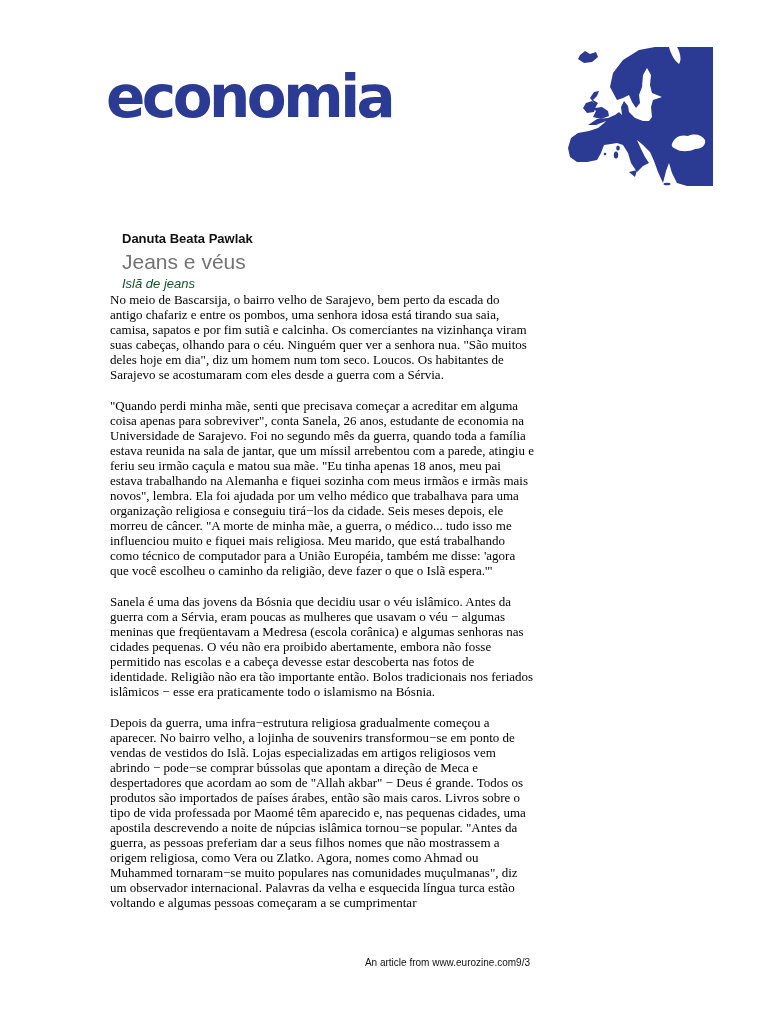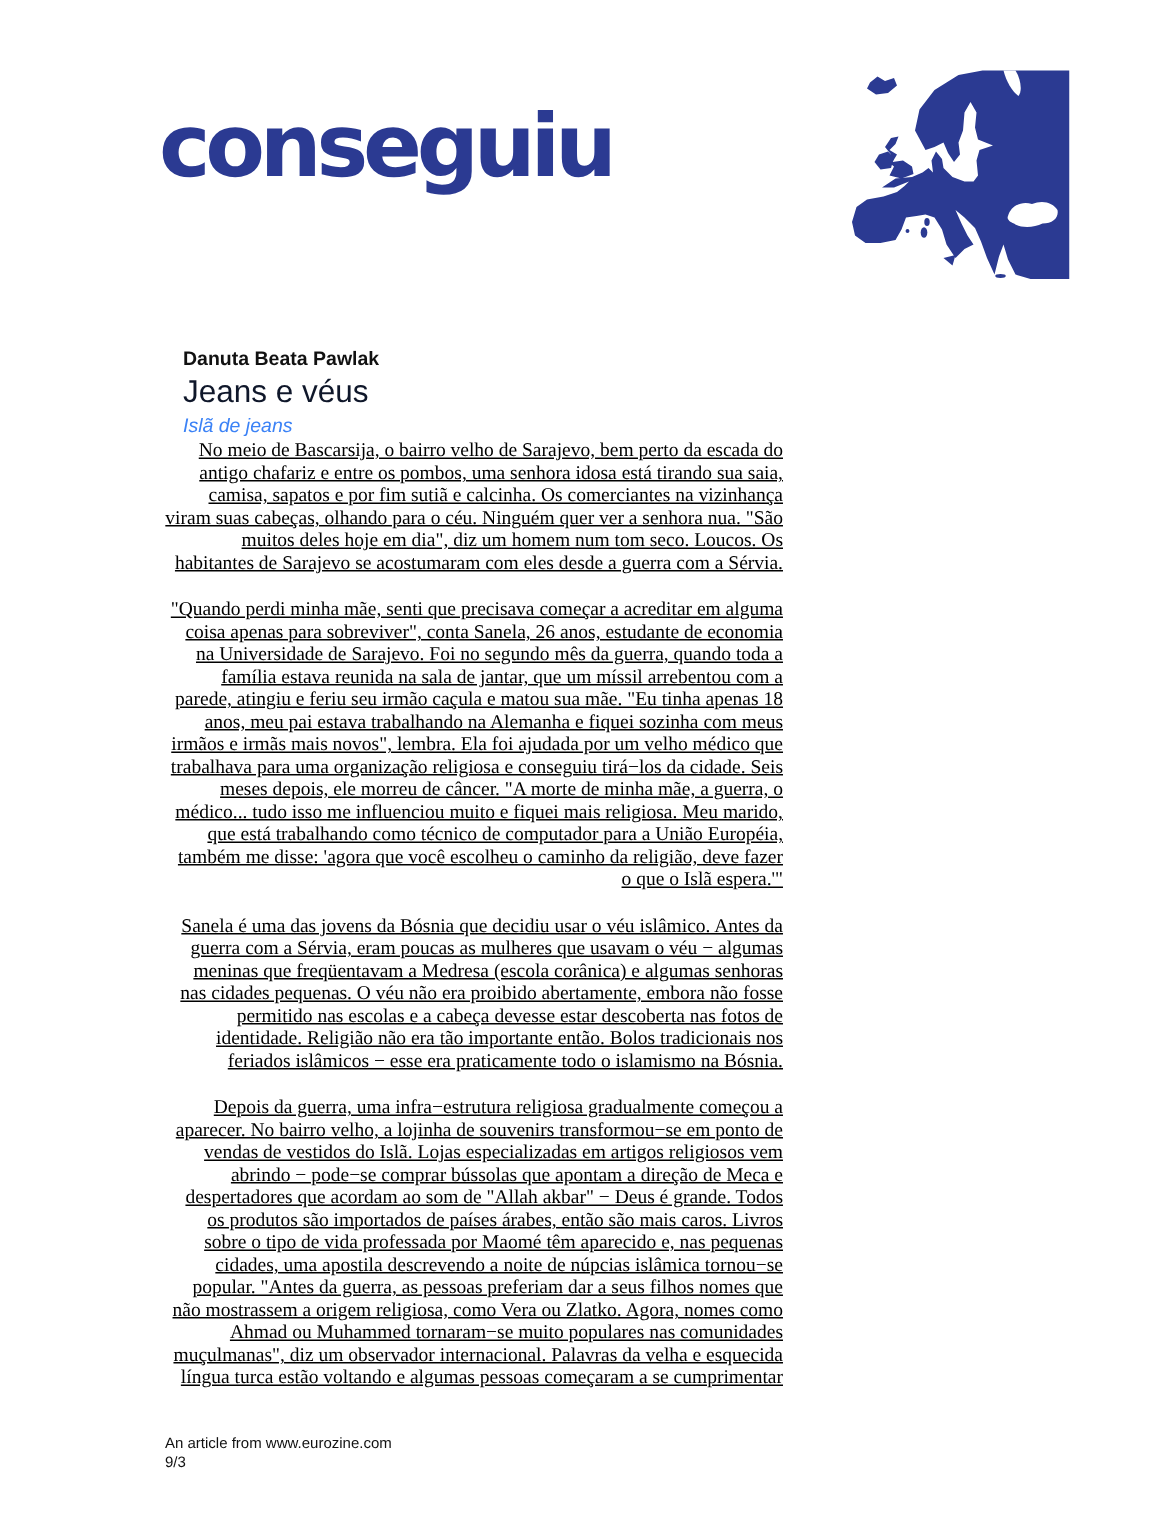--- a/index.html
+++ b/index.html
@@ -43,63 +43,61 @@
     font-size: 13px;
     font-weight: 700;
     line-height: 16px;
     color: #111;
   }
   .title {
     font-size: 21px;
     font-weight: 400;
     line-height: 25px;
     margin-top: 2px;
-    color: #0f172a;
+    color: #737373;
   }
   .subtitle {
     font-size: 13px;
     font-style: italic;
     line-height: 16px;
     margin-top: 2px;
-    color: #3b82f6;
+    color: #14532d;
   }
   .body-text {
     position: absolute;
     left: 110px;
     top: 292px;
     width: 424px;
     font-size: 13px;
     line-height: 15px;
   }
   .body-text p {
-    margin: 0 12px 16px 0;
+    margin: 0 0 16px 0;
     padding: 0;
-    text-align: right;
-    text-decoration: underline;
+    text-align: left;
   }
   .footer {
     position: absolute;
     left: 110px;
     top: 956px;
     width: 420px;
     display: flex;
-    justify-content: space-between;
+    justify-content: flex-end;
     font-family: "Liberation Sans", sans-serif;
     font-size: 10px;
     line-height: 13px;
     color: #111;
-    flex-direction: column;
   }
 </style>
 </head>
 <body>
 
 <div class="page">
 
-  <div class="logo">conseguiu</div>
+  <div class="logo">economia</div>
 
   <svg class="map" viewBox="0 0 148 145" xmlns="http://www.w3.org/2000/svg" aria-hidden="true">
     <g fill="#2b3a92" stroke="none">
 
       <path d="M52,55 L45,42 L48,28 L58,15 L74,5 L90,2
                L148,2 L148,141
                L122,141 L112,138 L107,128 L104,118
                L101,126 L98,138 L93,127 L89,116 L85,107
                L78,100 L72,95 L76,104 L80,112 L84,118
                L78,121 L72,127 L66,118 L63,108 L58,100

